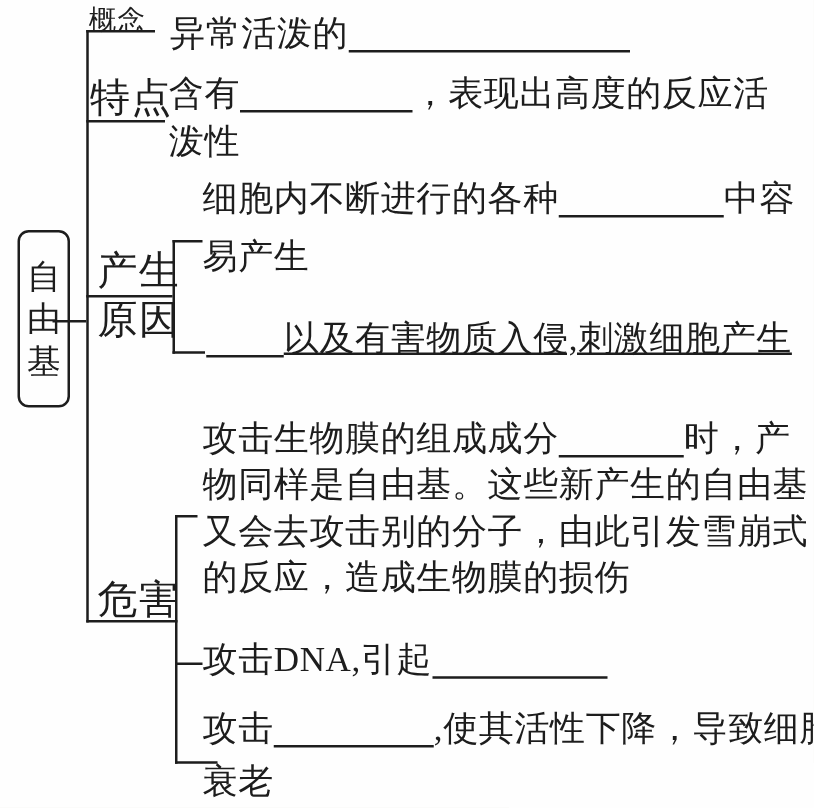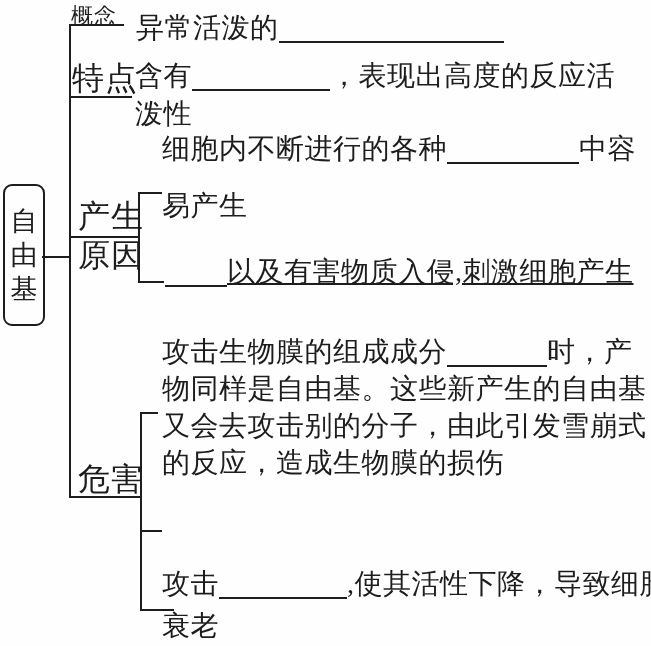--- a/index.html
+++ b/index.html
@@ -32,21 +32,21 @@
     color:#1d1d1d;
   }
   .blank{
     display:inline-block;
     height:1em;
     border-bottom:2.5px solid #1d1d1d;
     vertical-align:-6px;
   }
   .root-box{
     position:absolute;
-    left:3px;top:184px;
+    left:14px;top:184px;
     width:38px;height:138px;
     border:2.5px solid #1d1d1d;
     border-radius:9px;
     font-size:27px;
     line-height:34px;
     letter-spacing:0;
     display:flex;
     align-items:center;
     justify-content:center;
     text-align:left;
@@ -92,21 +92,21 @@
     <span>异常活泼的</span><span class="blank" style="width:225px;"></span>
   </div>
 
   <div class="txt" style="left:135px;top:58px;">
     <span>含有</span><span class="blank" style="width:138px;"></span><span>，表现出高度的反应活</span>
   </div>
   <div class="txt" style="left:135px;top:96px;">
     <span>泼性</span>
   </div>
 
-  <div class="txt" style="left:162px;top:131px;font-family:Liberation Serif, serif;">
+  <div class="txt" style="left:162px;top:142px;font-family:Liberation Serif, serif;">
     <span>细胞内不断进行的各种</span><span class="blank" style="width:132px;"></span><span>中容</span>
   </div>
   <div class="txt" style="left:162px;top:188px;">
     <span>易产生</span>
   </div>
 
   <div class="txt" style="left:165px;top:254px;text-decoration:underline;">
     <span class="blank" style="width:62px;"></span><span>以及有害物质入侵,刺激细胞产生</span>
   </div>
 
@@ -116,20 +116,23 @@
   <div class="txt" style="left:162px;top:371px;">
     <span>物同样是自由基。这些新产生的自由基</span>
   </div>
   <div class="txt" style="left:162px;top:408px;">
     <span>又会去攻击别的分子，由此引发雪崩式</span>
   </div>
   <div class="txt" style="left:162px;top:445px;">
     <span>的反应，造成生物膜的损伤</span>
   </div>
 
+  <div class="txt" style="left:162px;top:511px;">
+    <span>攻击DNA,引起</span><span class="blank" style="width:140px;"></span>
+  </div>
 
   <div class="txt" style="left:162px;top:566px;">
     <span>攻击</span><span class="blank" style="width:128px;"></span><span>,使其活性下降，导致细胞</span>
   </div>
   <div class="txt" style="left:162px;top:608px;">
     <span>衰老</span>
   </div>
 
 </div>
 

